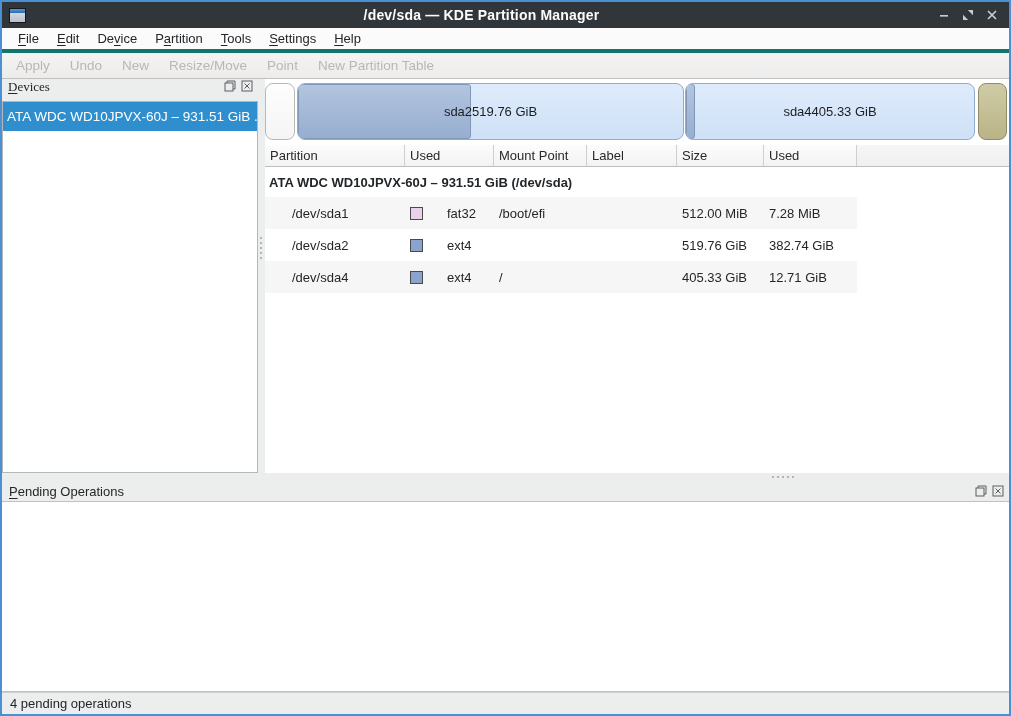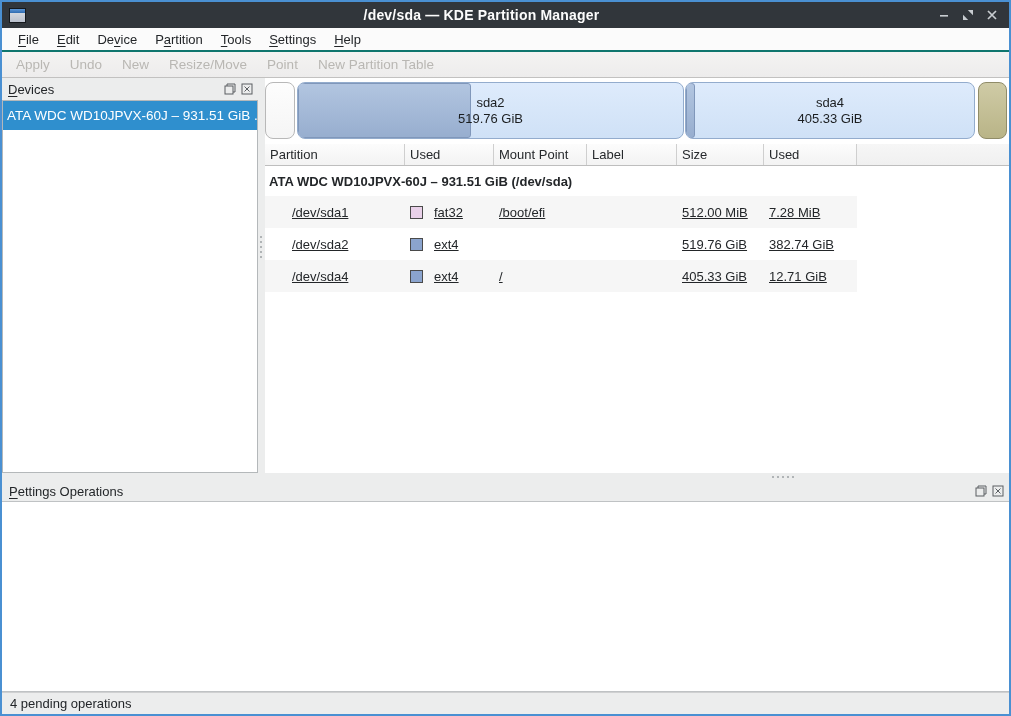--- a/index.html
+++ b/index.html
@@ -25,54 +25,54 @@
   .app-icon::before {
     content:""; position:absolute; left:0; right:0; top:0; height:4px;
     background:linear-gradient(#5b95d5,#2f6bb0);
   }
   .win-title { flex:1; text-align:center; font-weight:bold; font-size:14px; letter-spacing:.2px; }
   .win-controls { display:flex; align-items:center; gap:11px; margin-right:11px; }
   .win-btn { width:13px; height:13px; display:flex; align-items:center; justify-content:center; cursor:pointer; }
   
   .menubar {
     flex:0 0 24px; background:#fbfbfb; display:flex; align-items:center;
-    padding-left:7px; border-bottom:2px solid #0f766e;
+    padding-left:7px; border-bottom:4px solid #0f766e;
   }
   .menu-item { padding:3px 9px; cursor:default; }
   .mn { text-decoration:underline; text-underline-offset:2px; }
   
   .toolbar {
     flex:0 0 26px; background:linear-gradient(#f4f3f2,#edecec);
     border-bottom:1px solid #c2c1c0;
     display:flex; align-items:center; gap:20px; padding-left:14px;
     color:#b9b7b3; font-size:13.5px;
   }
   
   .main { flex:1 1 auto; display:flex; min-height:0; }
   .devices-dock { flex:0 0 256px; display:flex; flex-direction:column; min-width:0; }
-  .dock-titlebar { flex:0 0 22px; display:flex; align-items:center; padding:0 5px 0 6px; }
+  .dock-titlebar { flex:0 0 22px; display:flex; align-items:flex-start; padding:0 5px 0 6px;font-family:Liberation Serif, serif; }
   .dock-title { flex:1; white-space:nowrap; overflow:hidden; }
   .dock-btns { display:flex; gap:4px; }
   .dock-btn { width:13px; height:13px; display:flex; align-items:center; justify-content:center; cursor:pointer; }
   .devices-list { flex:1; background:#fff; border:1px solid #b4b8ba; overflow:hidden; }
   .device-item {
     height:29px; display:flex; align-items:center; padding-left:4px;
     background:#2f8fce; color:#fff; white-space:nowrap; overflow:hidden; font-size:13.5px;
     cursor:pointer;
   }
   .vsplitter { flex:0 0 7px; position:relative; }
   .vsplitter .dots { position:absolute; left:2px; top:158px; display:flex; flex-direction:column; gap:3px; }
   .vsplitter .dots i, .hsplitter .dots i { width:2px; height:2px; background:#9da0a3; border-radius:50%; display:block; }
   
   .right-panel { flex:1; display:flex; flex-direction:column; background:#fff; min-width:0; }
   .partbar-area { flex:0 0 66px; padding:4px 0 0 0; background:#fff; }
   .partbar { display:flex; height:57px; }
   .segment {
     border-radius:8px; border:1px solid #93accd; position:relative;
-    display:flex; flex-direction:column; align-items:center; justify-content:center;
+    display:flex; flex-direction:row; align-items:center; justify-content:center;
     overflow:hidden; cursor:pointer;
   }
   .seg-light { background:linear-gradient(#deebfc,#cfe1f6); }
   .seg-white { background:linear-gradient(#fdfdfd,#f5f5f5); border-color:#b8b8b8; }
   .seg-swap  { background:linear-gradient(#cfcba6,#b9b487); border-color:#908c68; }
   .seg-fill {
     position:absolute; left:0; top:0; bottom:0;
     background:linear-gradient(#b2c5e0,#97aecf);
     border:1px solid #8097ba; border-radius:3px;
   }
@@ -84,23 +84,23 @@
     background:linear-gradient(#fcfcfc,#f3f3f3); border-right:1px solid #cfcfcf;
     padding:3px 0 0 5px; color:#26292c; cursor:pointer; overflow:hidden; white-space:nowrap;
   }
   .th.filler { border-right:none; background:linear-gradient(#f6f6f6,#f0f0f0); cursor:default; }
   .c0{width:140px} .c1{width:89px} .c2{width:93px} .c3{width:90px} .c4{width:87px} .c5{width:93px}
   .cfill{flex:1}
   .group-row { flex:0 0 30px; display:flex; align-items:center; font-weight:bold; padding-left:4px; background:#fff; }
   .trow { flex:0 0 32px; display:flex; align-items:center; cursor:pointer; }
   .trow .stripe-wrap { display:flex; align-items:center; height:100%; width:592px; }
   .trow.striped .stripe-wrap { background:#f6f6f6; }
-  .td { padding-left:5px; white-space:nowrap; overflow:hidden;text-decoration:underline; }
+  .td { padding-left:5px; white-space:nowrap; overflow:hidden; }
   .td.part { padding-left:27px; }
-  .td.type { display:flex; align-items:center; gap:11px; }
+  .td.type { display:flex; align-items:center; gap:24px; }
   .swatch { width:13px; height:13px; border:1px solid #4a4a4a; flex:0 0 13px; }
   
   .hsplitter { flex:0 0 8px; background:#eceded; position:relative; }
   .hsplitter .dots { position:absolute; left:770px; top:3px; display:flex; gap:3px; }
   .pending-titlebar { flex:0 0 20px; display:flex; align-items:center; padding:0 5px 0 7px; background:#eceded; }
   .pending-content { flex:0 0 191px; background:#fff; border:1px solid #bfc2c4; border-left:none; border-right:none; }
   
   .statusbar {
     flex:0 0 22px; background:#eceded; border-top:1px solid #cfd0d1;
     display:flex; align-items:center; padding-left:8px;
@@ -271,21 +271,21 @@
     <span class="dots">
         <i></i>
         <i></i>
         <i></i>
         <i></i>
         <i></i>
       </span>
   </div>
 
   <div class="pending-titlebar">
-    <span class="dock-title"><span class="mn">P</span><span>ettings Operations</span></span>
+    <span class="dock-title"><span class="mn">P</span><span>ending Operations</span></span>
     <span class="dock-btns">
       <span class="dock-btn">
         <svg width="12" height="12" viewBox="0 0 12 12">
             <rect x="1" y="3" width="8" height="8" fill="none" stroke="#5a5e62"></rect>
             <path d="M3 3 V1 H11 V9 H9" fill="none" stroke="#5a5e62"></path>
           </svg>
       </span>
       <span class="dock-btn">
         <svg width="12" height="12" viewBox="0 0 12 12">
             <rect x="1" y="1" width="10" height="10" fill="none" stroke="#5a5e62"></rect>

